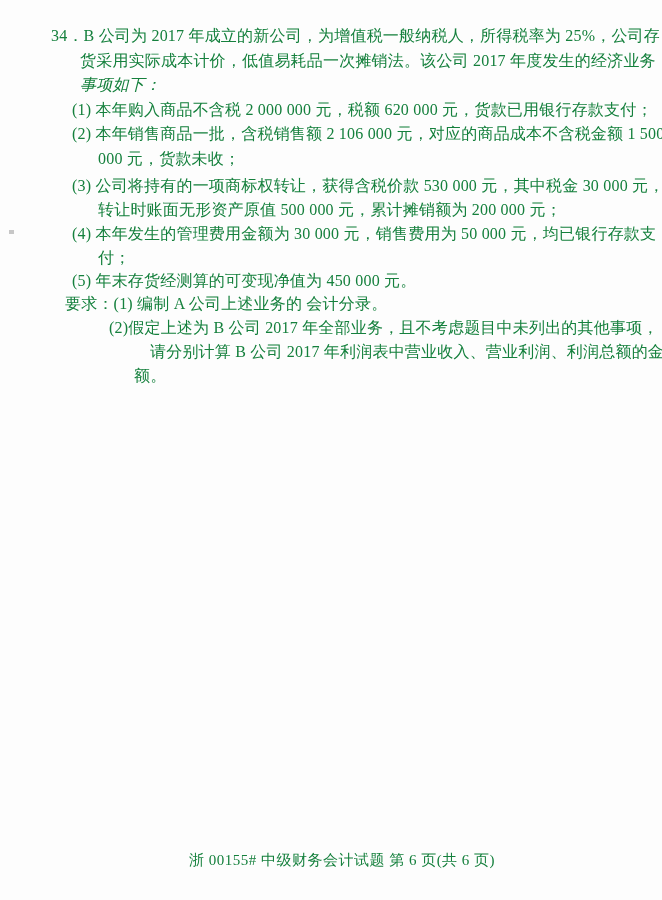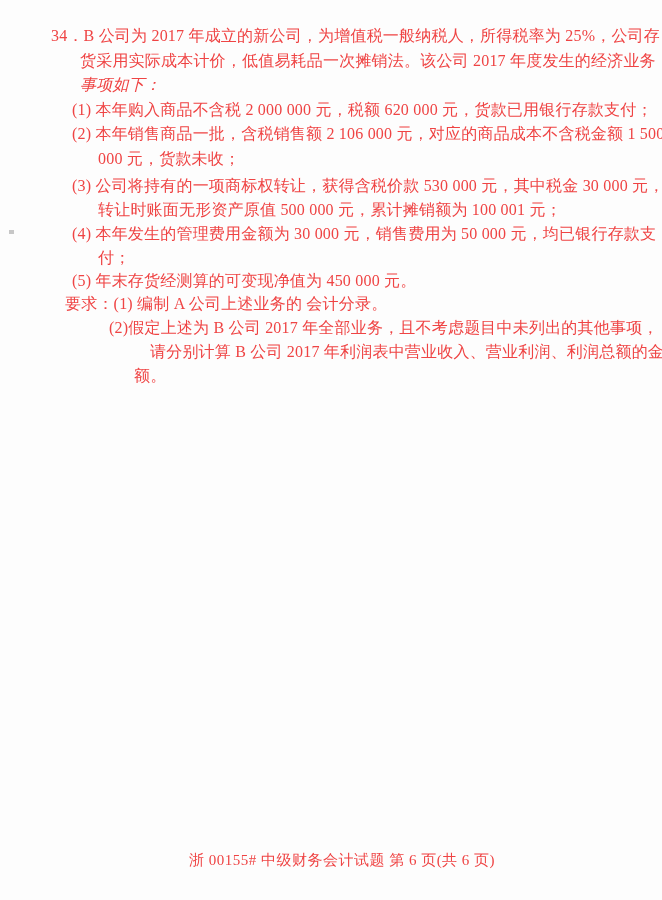--- a/index.html
+++ b/index.html
@@ -7,21 +7,21 @@
     padding: 0;
     background: #ffffff;
   }
   .page {
     position: relative;
     width: 662px;
     height: 900px;
     background: #fdfdfd;
     overflow: hidden;
     font-family: "Liberation Serif", "DejaVu Serif", serif;
-    color: #ef4444;
+    color: #15803d;
   }
   .line {
     position: absolute;
     font-size: 16px;
     line-height: 22px;
     white-space: nowrap;
     letter-spacing: 0.2px;
   }
   .footer {
     position: absolute;
@@ -49,21 +49,21 @@
 <div class="page">
 
   <div class="line" style="left:51px;  top:25px;">34．B 公司为 2017 年成立的新公司，为增值税一般纳税人，所得税率为 25%，公司存</div>
   <div class="line" style="left:80px;  top:50px;">货采用实际成本计价，低值易耗品一次摊销法。该公司 2017 年度发生的经济业务</div>
   <div class="line" style="left:80px;  top:74px;font-style:italic;">事项如下：</div>
 
   <div class="line" style="left:72px;  top:99px;">(1) 本年购入商品不含税 2 000 000 元，税额 620 000 元，货款已用银行存款支付；</div>
   <div class="line" style="left:72px;  top:123px;">(2) 本年销售商品一批，含税销售额 2 106 000 元，对应的商品成本不含税金额 1 500</div>
   <div class="line" style="left:98px;  top:148px;">000 元，货款未收；</div>
   <div class="line" style="left:72px;  top:175px;">(3) 公司将持有的一项商标权转让，获得含税价款 530 000 元，其中税金 30 000 元，</div>
-  <div class="line" style="left:98px;  top:199px;">转让时账面无形资产原值 500 000 元，累计摊销额为 100 001 元；</div>
+  <div class="line" style="left:98px;  top:199px;">转让时账面无形资产原值 500 000 元，累计摊销额为 200 000 元；</div>
   <div class="line" style="left:72px;  top:223px;">(4) 本年发生的管理费用金额为 30 000 元，销售费用为 50 000 元，均已银行存款支</div>
   <div class="line" style="left:98px;  top:247px;">付；</div>
   <div class="line" style="left:72px;  top:270px;">(5) 年末存货经测算的可变现净值为 450 000 元。</div>
 
   <div class="line" style="left:65px;  top:293px;">要求：(1) 编制 A 公司上述业务的 会计分录。</div>
   <div class="line" style="left:109px; top:317px;">(2)假定上述为 B 公司 2017 年全部业务，且不考虑题目中未列出的其他事项，</div>
   <div class="line" style="left:134px; top:341px;margin-left:16px;">请分别计算 B 公司 2017 年利润表中营业收入、营业利润、利润总额的金</div>
   <div class="line" style="left:134px; top:365px;">额。</div>
 
   <div class="speck"></div>

